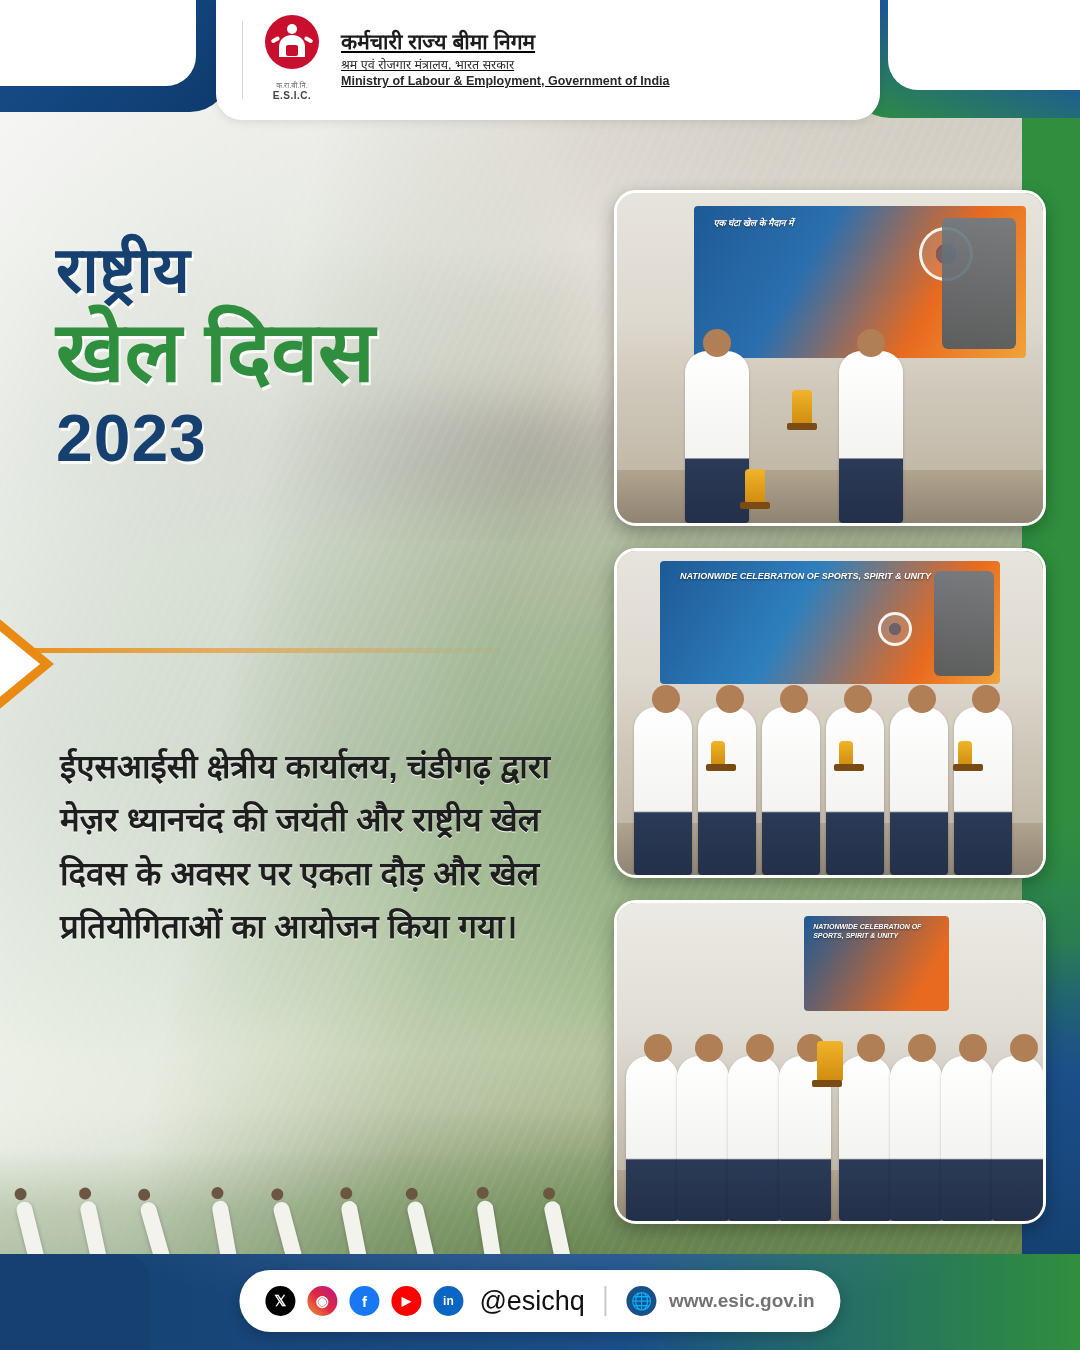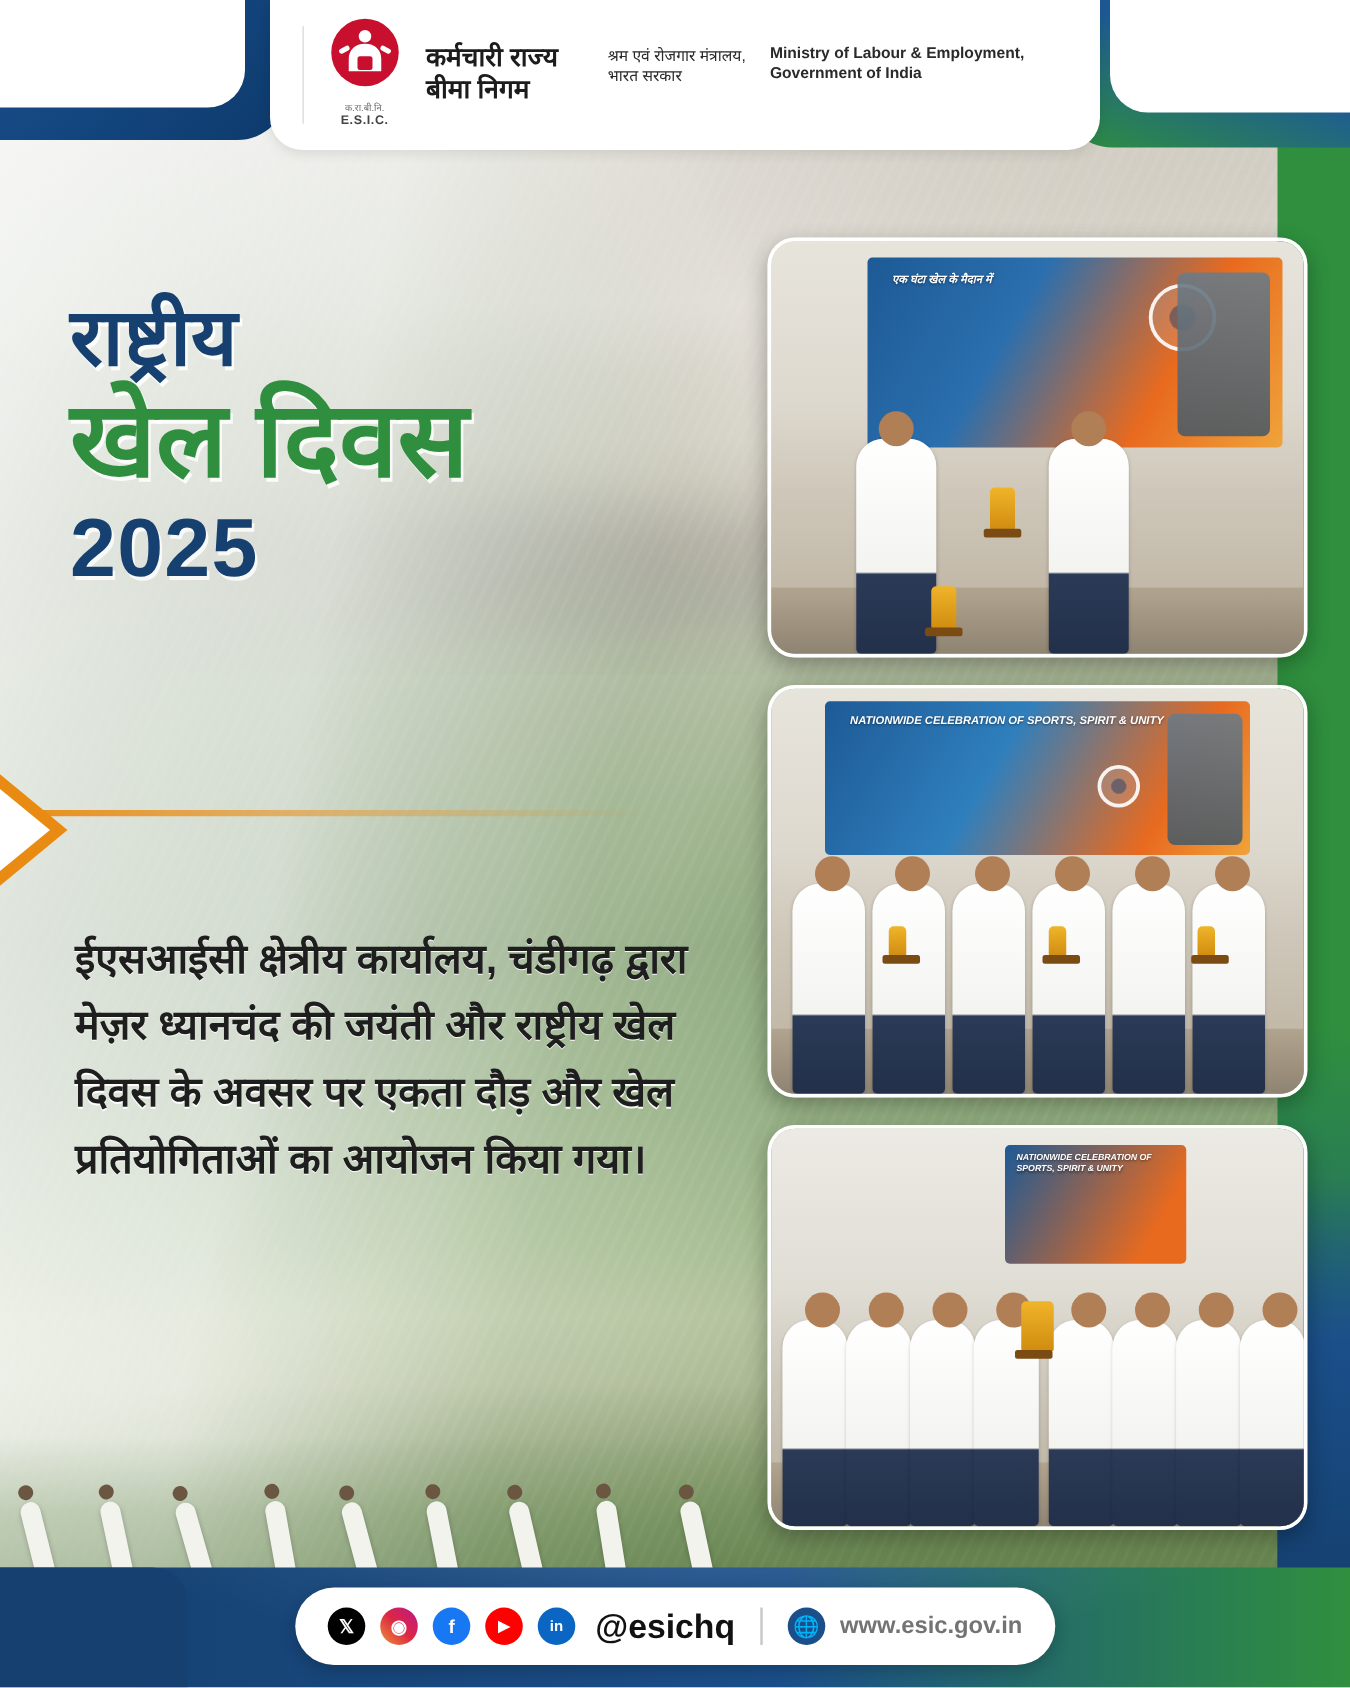--- a/index.html
+++ b/index.html
@@ -89,21 +89,21 @@
     box-shadow: 0 2px 10px rgba(0,0,0,.10);
     z-index: 6;
   }
   .emblem { width: 62px; height: 96px; position: relative; flex: 0 0 auto; }
   .emblem svg { display: block; }
   .emblem .cap { font-size: 8px; text-align: center; color: #6b6b6b; margin-top: 1px; letter-spacing: .2px; }
   .divider-v { width: 1px; height: 78px; background: #d8d8d8; }
   .esic-logo { width: 66px; height: 96px; text-align: center; flex: 0 0 auto; }
   .esic-logo .cap1 { font-size: 7.5px; color: #6c6c6c; margin-top: 2px; }
   .esic-logo .cap2 { font-size: 10px; color: #444; font-weight: bold; letter-spacing: .5px; }
-  .titles { display: flex; flex-direction: row; justify-content: center; }
+  .titles { display: flex; flex-direction: column; justify-content: center; text-decoration: underline; }
   .t-hi { font-size: 21px; font-weight: bold; color: #1c1c1c; line-height: 1.18; }
   .t-en { font-size: 20.5px; font-weight: bold; color: #1c1c1c; line-height: 1.2; letter-spacing: .1px; }
   .t-hi2 { font-size: 12.5px; color: #2a2a2a; margin-top: 3px; line-height: 1.25; }
   .t-en2 { font-size: 12.5px; color: #2a2a2a; font-weight: bold; line-height: 1.25; }
 
   
   .corner-tl {
     position: absolute; top: 0; left: 0; width: 230px; height: 112px;
     background: linear-gradient(135deg, #1b4f8a 0%, #12447c 55%, #0e3a6c 100%);
     border-bottom-right-radius: 40px;
@@ -254,21 +254,21 @@
     background: #ffffff; border-radius: 31px;
     display: flex; align-items: center; gap: 12px;
     box-shadow: 0 4px 14px rgba(0,0,0,.22);
     z-index: 10;
   }
   .sicon {
     width: 30px; height: 30px; border-radius: 50%;
     display: flex; align-items: center; justify-content: center;
     color: #fff; font-size: 15px; font-weight: bold; flex: 0 0 auto;
   }
-  .handle { font-size: 27px; color: #111; font-weight: bold; margin-left: 4px; }
+  .handle { font-size: 27px; color: #111; font-weight: normal; margin-left: 4px; }
   .sep { width: 2px; height: 30px; background: #c9c9c9; margin: 0 8px; }
   .globe {
     width: 30px; height: 30px; border-radius: 50%;
     background: #1b4f8a; color: #fff; display: flex; align-items: center;
     justify-content: center; font-size: 17px;
   }
   .url { font-size: 19px; color: #737373; font-weight: bold; }
 
   .footer-strip {
     position: absolute; left: 0; bottom: 0; width: 1080px; height: 96px;
@@ -341,21 +341,21 @@
     <div class="titles">
       <div class="t-hi">कर्मचारी राज्य बीमा निगम</div>
       <div class="t-hi2">श्रम एवं रोजगार मंत्रालय, भारत सरकार</div>
       <div class="t-en2">Ministry of Labour &amp; Employment, Government of India</div>
     </div>
   </div>
 
   <div class="title-wrap">
     <div class="title-line1">राष्ट्रीय</div>
     <div class="title-line2">खेल दिवस</div>
-    <div class="title-year">2025</div>
+    <div class="title-year">2023</div>
   </div>
 
   <div class="arrow-band">
     <div class="bar"></div>
     <div class="chev"></div>
     <div class="chev2"></div>
   </div>
 
   <div class="body-text">ईएसआईसी क्षेत्रीय कार्यालय, चंडीगढ़ द्वारा मेज़र ध्यानचंद की जयंती और राष्ट्रीय खेल दिवस के अवसर पर एकता दौड़ और खेल प्रतियोगिताओं का आयोजन किया गया।</div>
 

